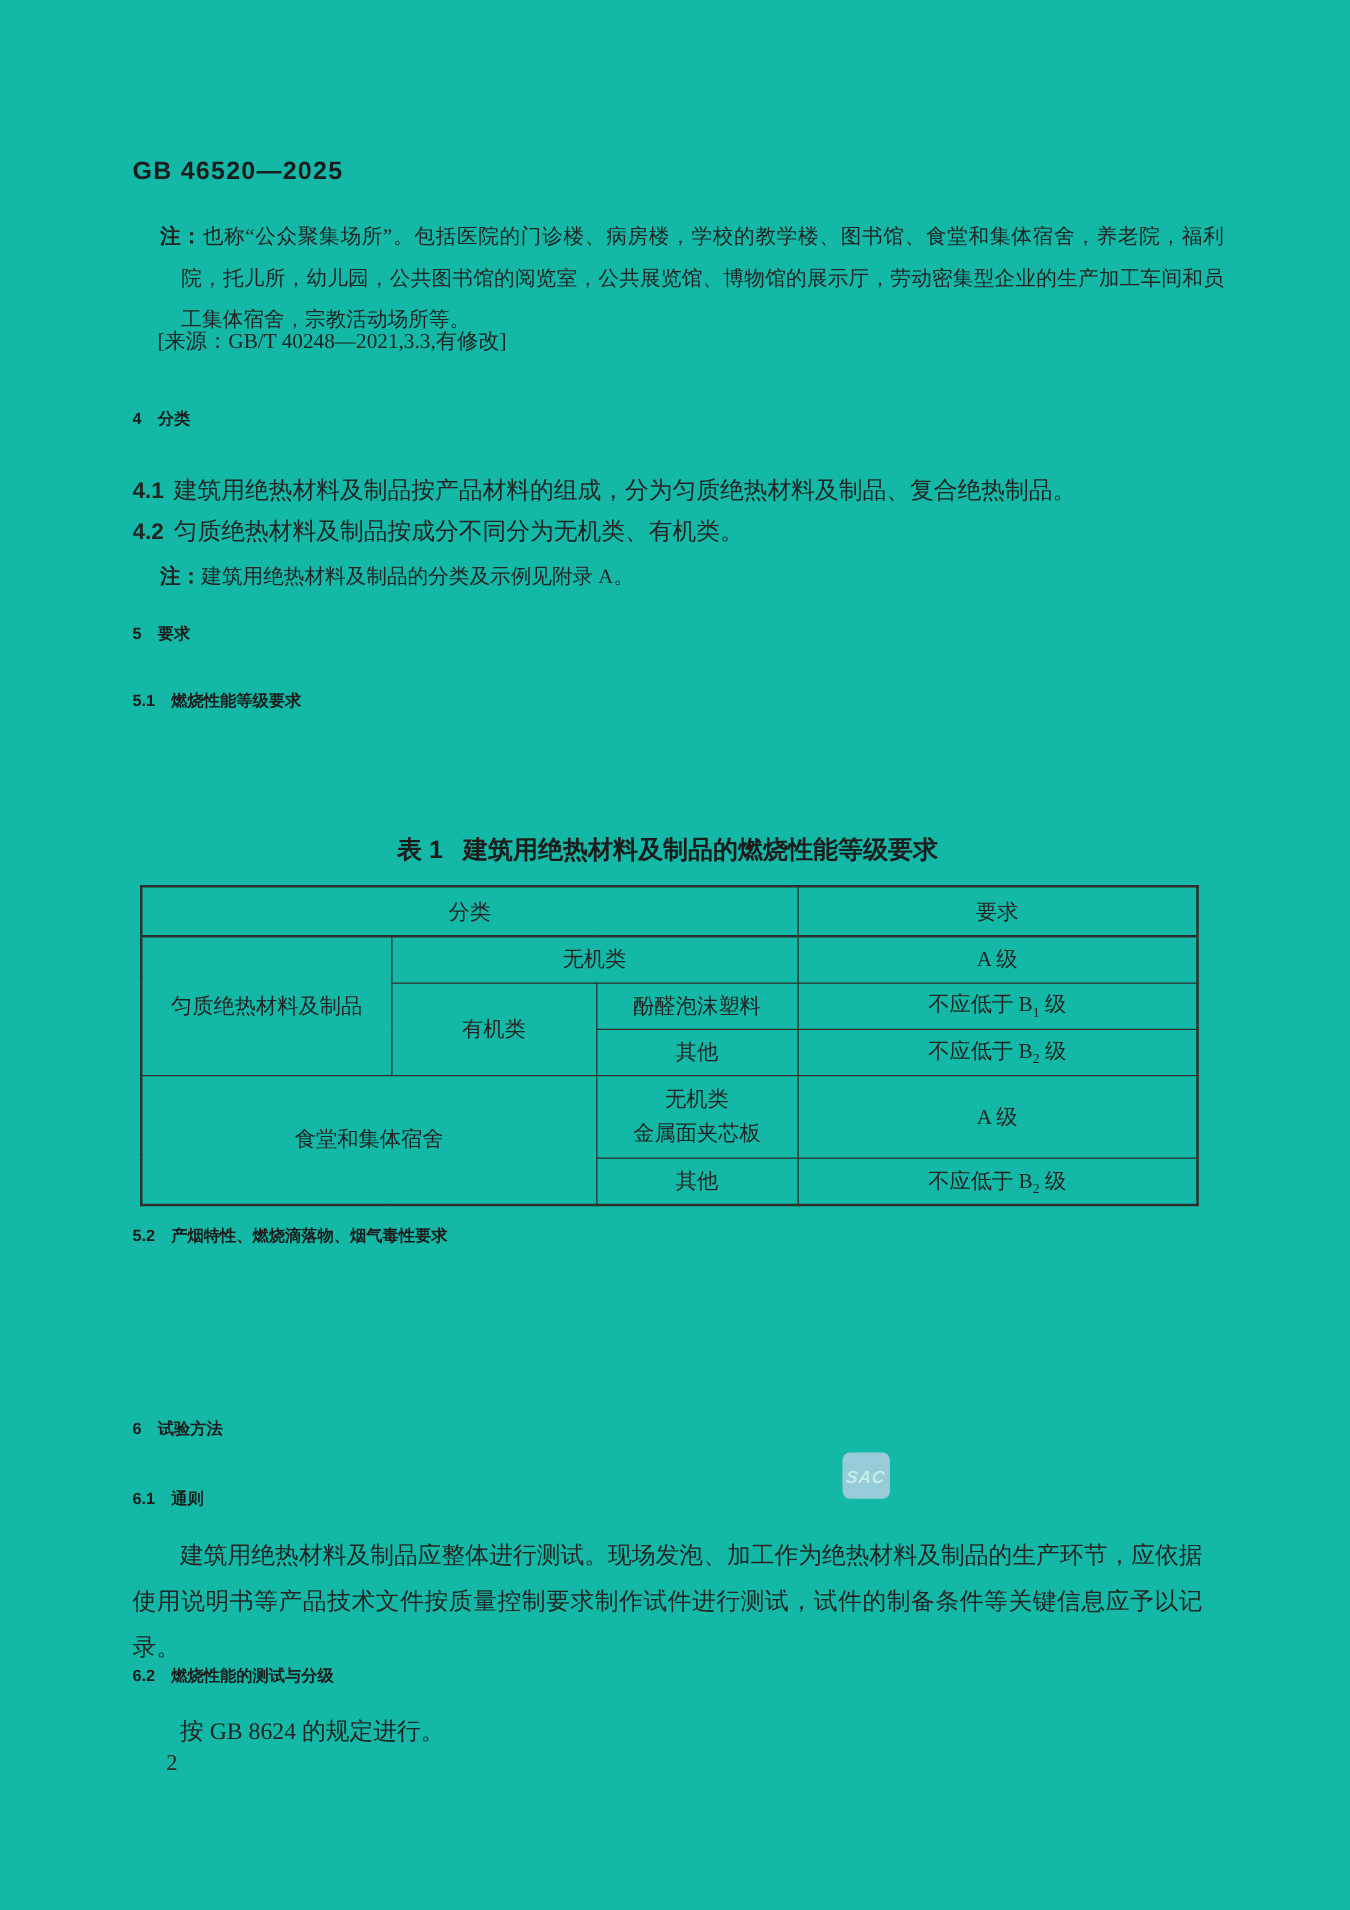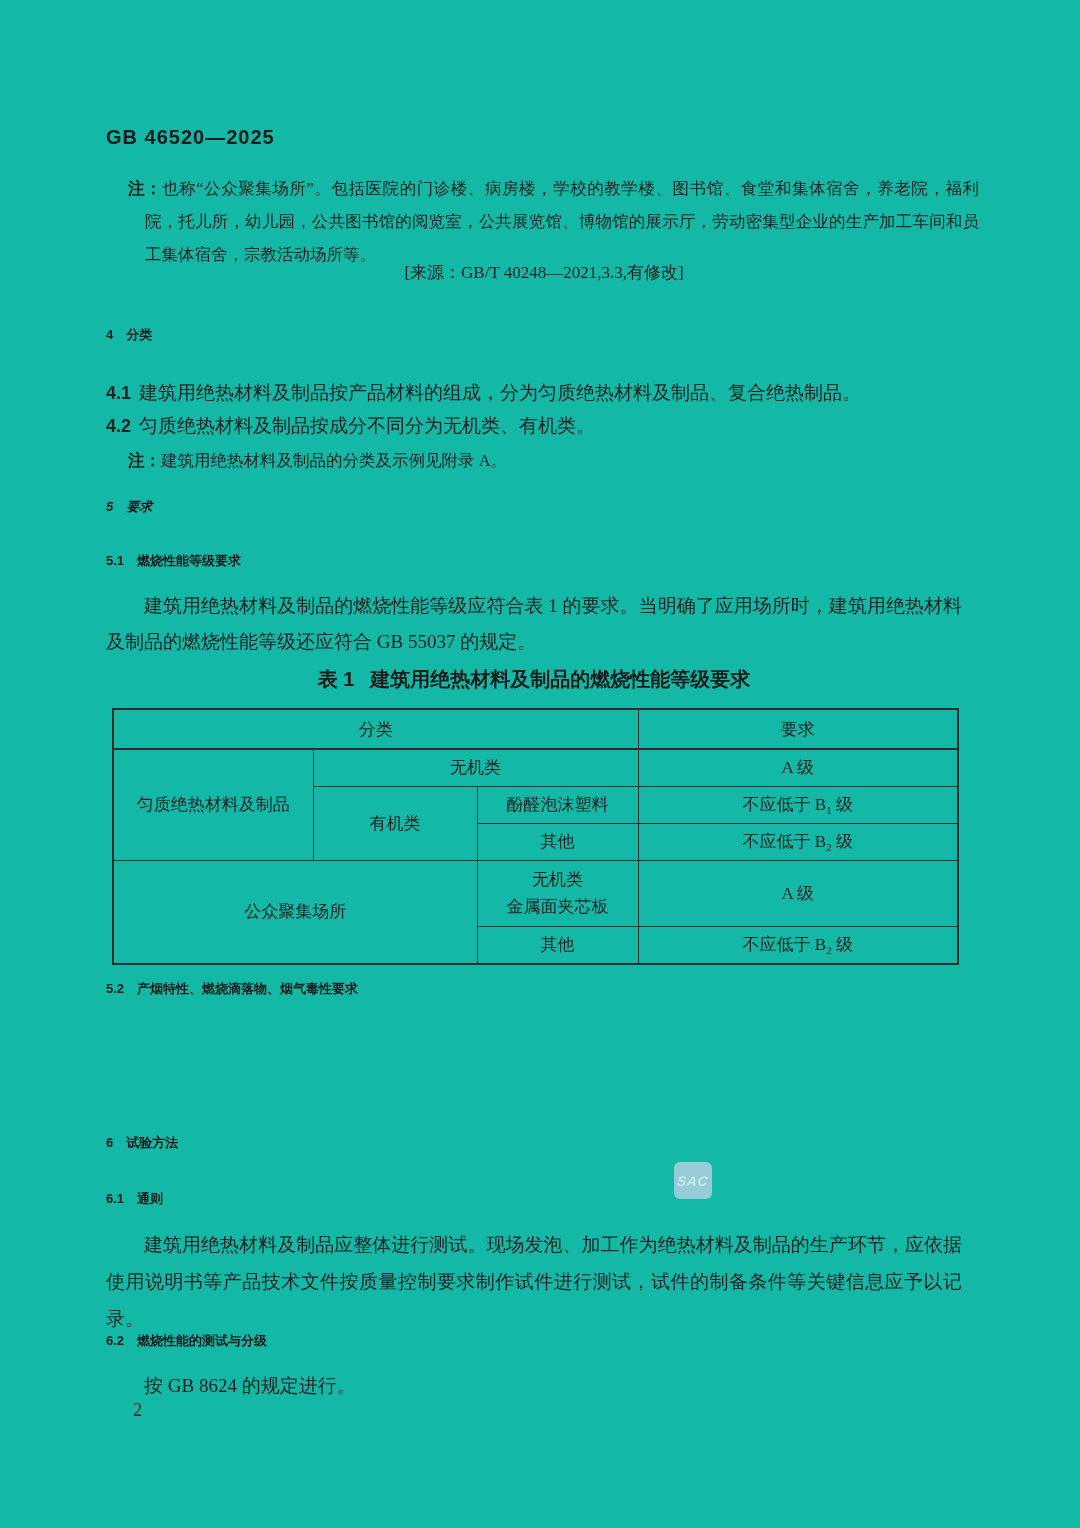--- a/index.html
+++ b/index.html
@@ -22,21 +22,21 @@
   
   .note{
     left:128px;width:834px;
     font-size:16.5px;line-height:33px;
     text-align:justify;color:#242424;
     padding-left:17px;text-indent:-17px;
   }
   .note-label{font-family:"Liberation Sans","DejaVu Sans",sans-serif;font-weight:bold;}
   .source-line{
     left:126px;width:836px;
-    font-size:17px;line-height:30px;color:#242424;text-align:center;
+    font-size:17px;line-height:30px;color:#242424;
   }
   
   .heading{
     left:106px;
     font-family:"Liberation Sans","DejaVu Sans",sans-serif;
     font-weight:bold;font-size:13px;color:#1c1c1c;
     white-space:nowrap;
   }
   .heading .h-num{margin-right:13px;}
   
@@ -104,25 +104,24 @@
   <div class="abs source-line" style="top:258px;">[来源：GB/T 40248—2021,3.3,有修改]</div>
 
   <div class="abs heading" style="top:326px;"><span class="h-num">4</span><span>分类</span></div>
 
   <div class="abs clause" style="top:376px;"><span class="clause-num">4.1</span><span>建筑用绝热材料及制品按产品材料的组成，分为匀质绝热材料及制品、复合绝热制品。</span></div>
 
   <div class="abs clause" style="top:409px;"><span class="clause-num">4.2</span><span>匀质绝热材料及制品按成分不同分为无机类、有机类。</span></div>
 
   <div class="abs note" style="top:444px;"><span class="note-label">注：</span><span>建筑用绝热材料及制品的分类及示例见附录 A。</span></div>
 
-  <div class="abs heading" style="top:498px;font-style:italic;"><span class="h-num">5</span><span>要求</span></div>
+  <div class="abs heading" style="top:498px;"><span class="h-num">5</span><span>要求</span></div>
 
   <div class="abs heading" style="top:552px;"><span class="h-num">5.1</span><span>燃烧性能等级要求</span></div>
 
-  <div class="abs para" style="top:588px;">建筑用绝热材料及制品的燃烧性能等级应符合表 1 的要求。当明确了应用场所时，建筑用绝热材料及制品的燃烧性能等级还应符合 GB 55037 的规定。</div>
 
   <div class="abs table-caption" style="top:666px;"><span class="cap-label">表 1</span><span>建筑用绝热材料及制品的燃烧性能等级要求</span></div>
 
   <table class="std">
     <colgroup>
       <col style="width:200px">
         <col style="width:164px">
         <col style="width:161px">
         <col style="width:320px">
     </colgroup>
@@ -139,21 +138,21 @@
       <tr style="height:37px;">
         <td rowspan="2">有机类</td>
         <td>酚醛泡沫塑料</td>
         <td><span>不应低于 B</span><sub>1</sub><span> 级</span></td>
       </tr>
       <tr style="height:37px;">
         <td>其他</td>
         <td><span>不应低于 B</span><sub>2</sub><span> 级</span></td>
       </tr>
       <tr style="height:66px;">
-        <td colspan="2" rowspan="2">公众聚集场所</td>
+        <td colspan="2" rowspan="2">食堂和集体宿舍</td>
         <td class="cell-2line">
           <div>无机类</div>
           <div>金属面夹芯板</div>
         </td>
         <td>A 级</td>
       </tr>
       <tr style="height:38px;">
         <td>其他</td>
         <td><span>不应低于 B</span><sub>2</sub><span> 级</span></td>
       </tr>

